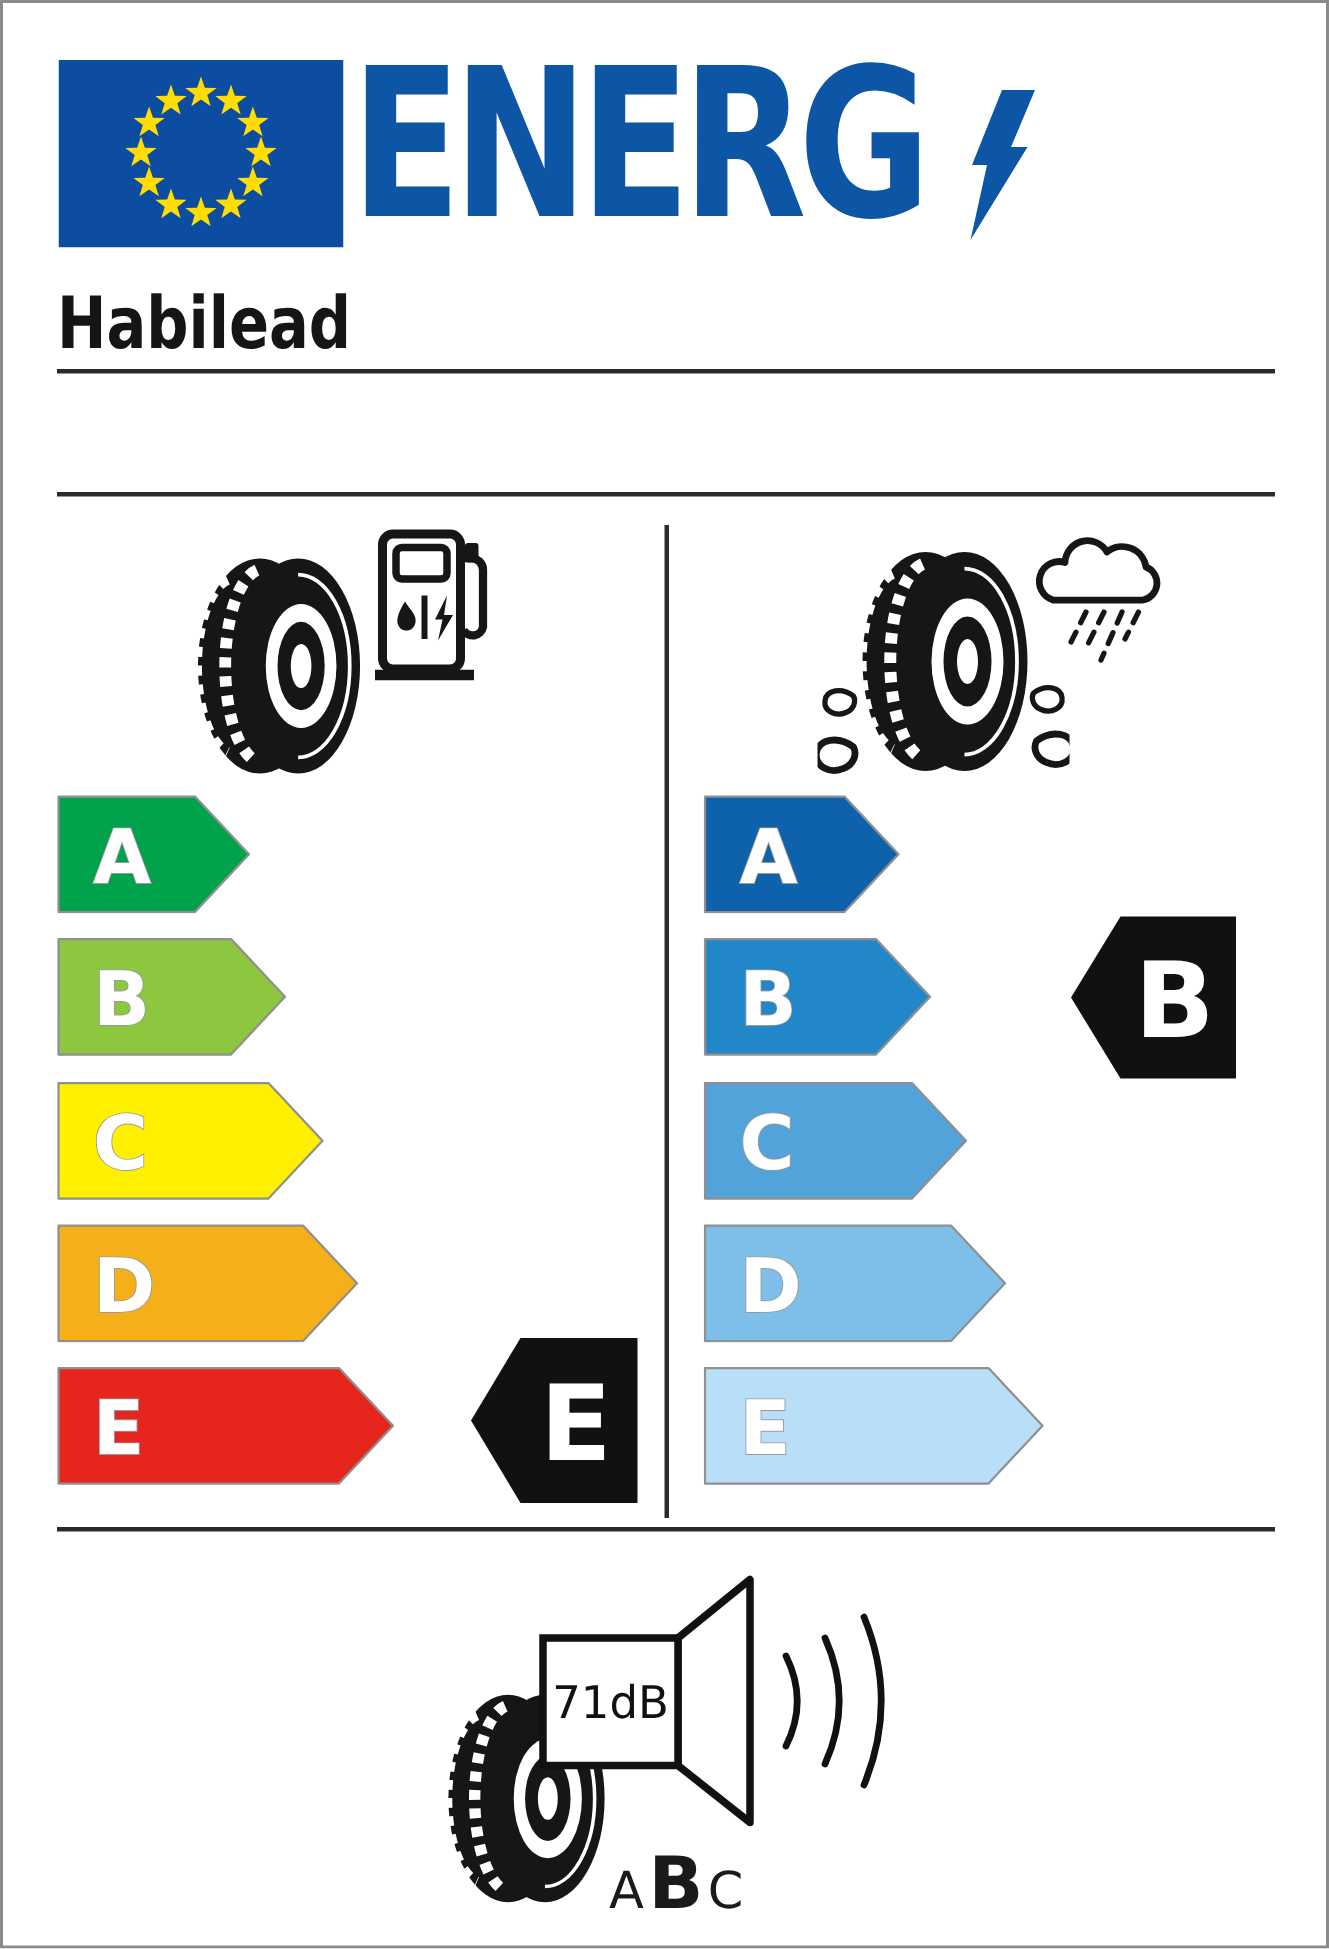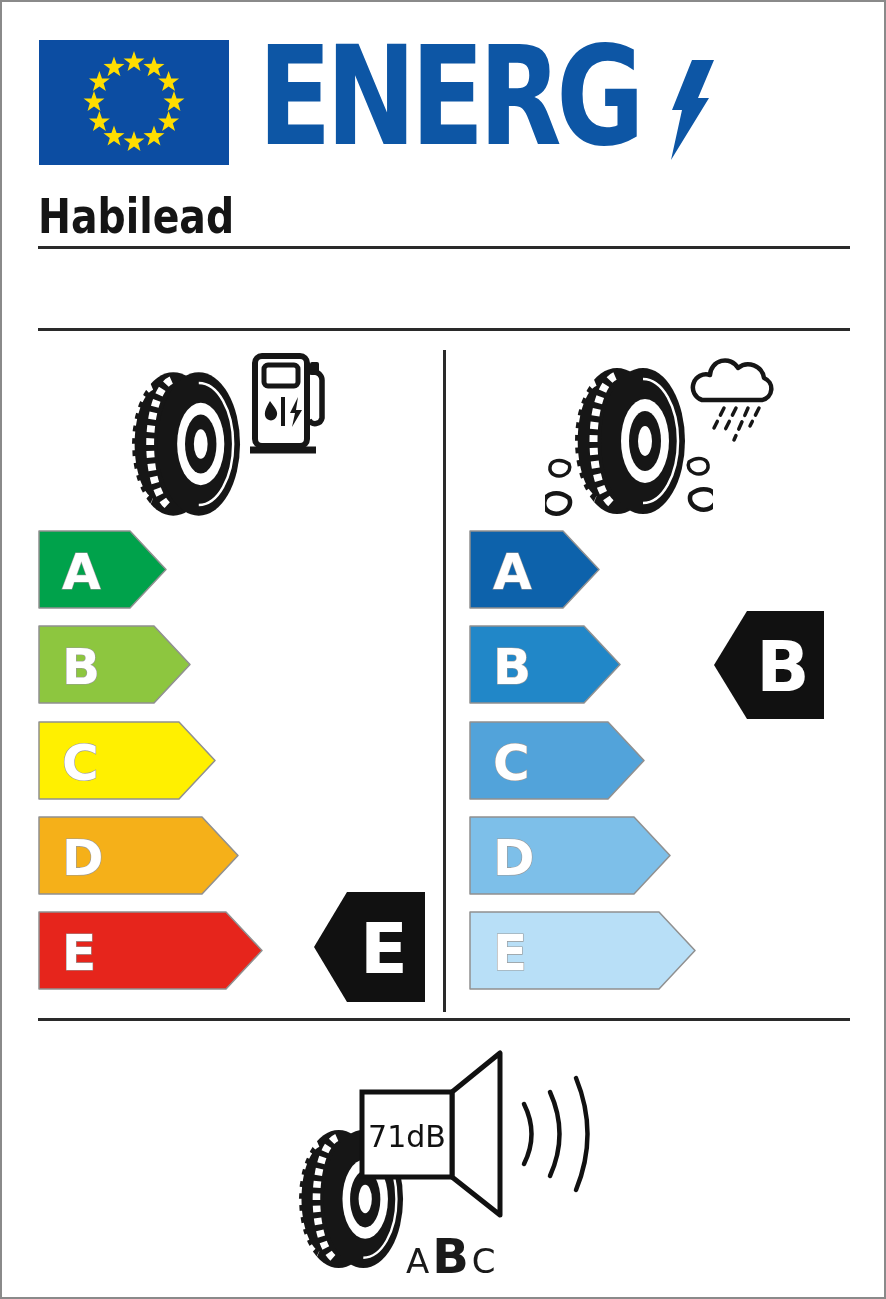--- a/index.html
+++ b/index.html
@@ -5,21 +5,21 @@
   html,body{margin:0;padding:0;background:#fff;}
   .page{
     position:relative;width:886px;height:1299px;background:#ffffff;
     border:2px solid #8a8a8a;box-sizing:border-box;overflow:hidden;
     font-family:"Liberation Sans",sans-serif;
   }
   .page > svg, .page > div{position:absolute;}
 
   
   .flag{left:37px;top:38px;}
-  .logo{left:256px;top:50px;width:480px;height:120px;}
+  .logo{left:232px;top:50px;width:480px;height:120px;}
   .logo-text{
     position:absolute;left:0;top:-24px;
     font-family:"DejaVu Sans",sans-serif;font-weight:bold;font-size:138px;
     line-height:1;color:#0D56A5;letter-spacing:-7px;
     transform:scaleX(0.78);transform-origin:left top;white-space:nowrap;
   }
   .bolt{position:absolute;left:407px;top:8px;width:52px;height:100px;fill:#0D56A5;}
   .brand{
     left:36px;top:190px;font-family:"DejaVu Sans",sans-serif;font-weight:bold;
     font-size:48px;line-height:1;color:#151515;

